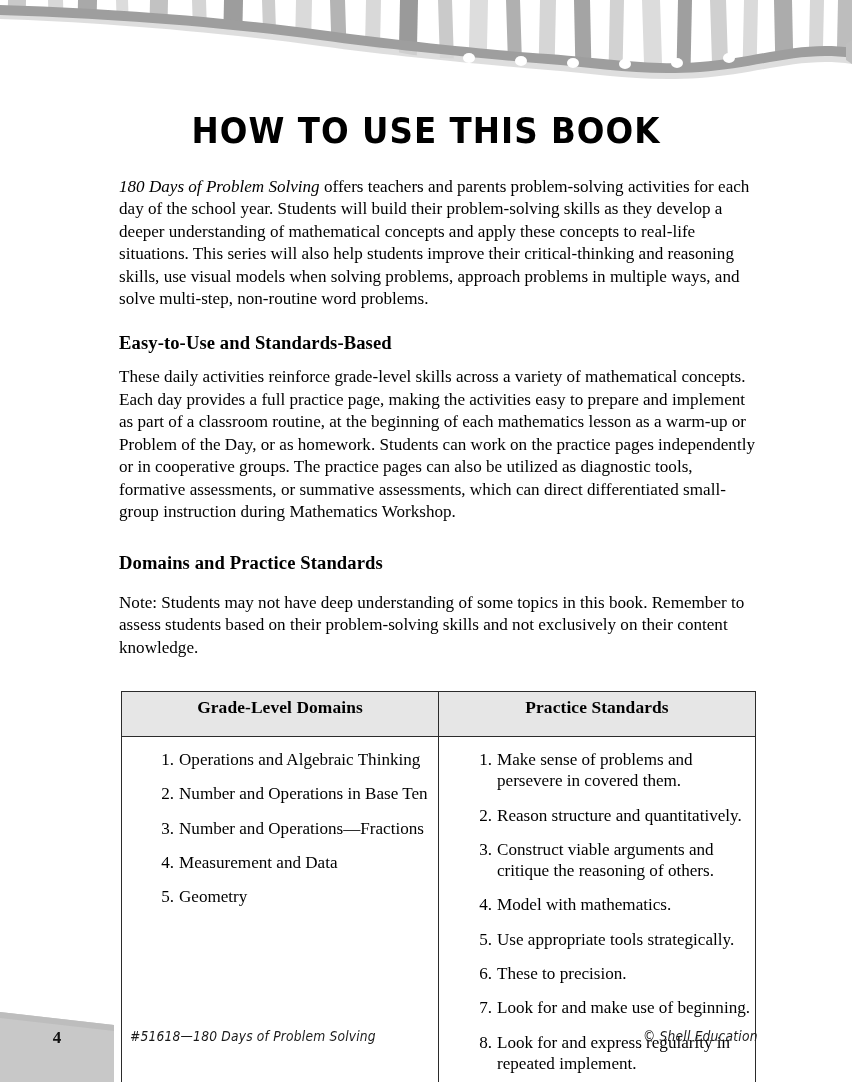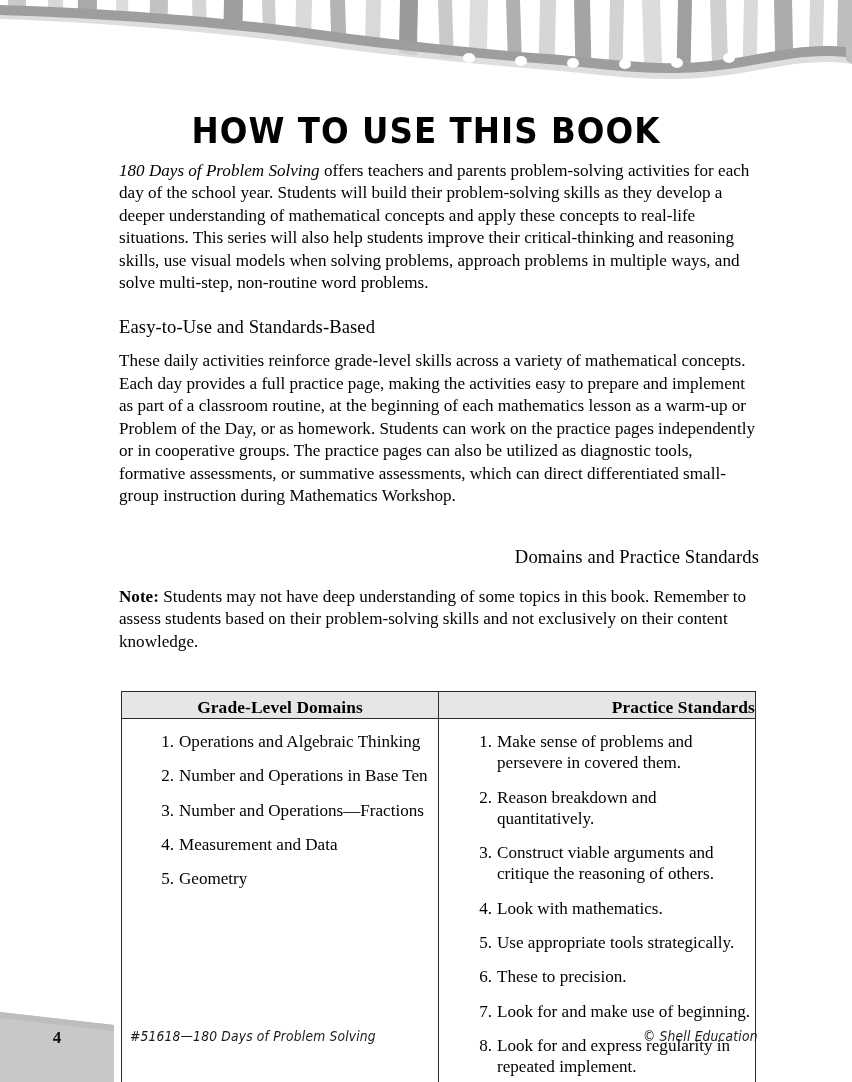--- a/index.html
+++ b/index.html
@@ -42,47 +42,46 @@
     letter-spacing: 1.1px;
     line-height: 1;
     transform: scaleX(0.93);
     -webkit-font-smoothing: none;
   }
 
   
   .content {
     position: absolute;
     left: 119px;
-    top: 160px;
+    top: 176px;
     width: 640px;
   }
 
   p.body-text {
     margin: 0 0 0 0;
     font-size: 17.1px;
     line-height: 1.315;
     text-align: left;
   }
   p.body-text .em {
     font-style: italic;
   }
   p.body-text .strong {
-    font-weight: 700;
+    font-weight: 400;
   }
 
   h2.section-head {
     margin: 21px 0 13px 0;
     font-size: 18.6px;
-    font-weight: 400;
+    font-weight: 700;
     line-height: 1.15;
     letter-spacing: 0.1px;
   }
   h2.section-head.second {
-    margin-top: 39px;
-    text-align: right;
+    margin-top: 29px;
   }
 
   p.spaced {
     margin-top: 18px;
   }
 
   
   .std-table {
     position: absolute;
     left: 121px;
@@ -98,24 +97,24 @@
     width: 100%;
     table-layout: fixed;
   }
   .std-table th {
     background: #e6e6e6;
     border-bottom: 1.4px solid #2b2b2b;
     border-right: 1.4px solid #2b2b2b;
     font-size: 17.4px;
     font-weight: 700;
     text-align: center;
-    padding: 5px 0 0 0;
+    padding: 5px 0 18px 0;
     letter-spacing: 0.1px;
   }
-  .std-table th:last-child { border-right: none; text-align: right; }
+  .std-table th:last-child { border-right: none; }
   .std-table td {
     border-right: 1.4px solid #2b2b2b;
     vertical-align: top;
     padding: 12px 0 14px 0;
   }
   .std-table td:last-child { border-right: none; }
 
   ol.num-list {
     list-style: none;
     margin: 0;
@@ -344,29 +343,29 @@
           </ol>
         </td>
         <td class="cell-standards">
           <ol class="num-list">
             <li>
               <span class="num">1.</span>
               <span class="txt">Make sense of problems and persevere in covered them.</span>
             </li>
             <li>
               <span class="num">2.</span>
-              <span class="txt">Reason breakdown and quantitatively.</span>
+              <span class="txt">Reason structure and quantitatively.</span>
             </li>
             <li>
               <span class="num">3.</span>
               <span class="txt">Construct viable arguments and critique the reasoning of others.</span>
             </li>
             <li>
               <span class="num">4.</span>
-              <span class="txt">Look with mathematics.</span>
+              <span class="txt">Model with mathematics.</span>
             </li>
             <li>
               <span class="num">5.</span>
               <span class="txt">Use appropriate tools strategically.</span>
             </li>
             <li>
               <span class="num">6.</span>
               <span class="txt">These to precision.</span>
             </li>
             <li>

